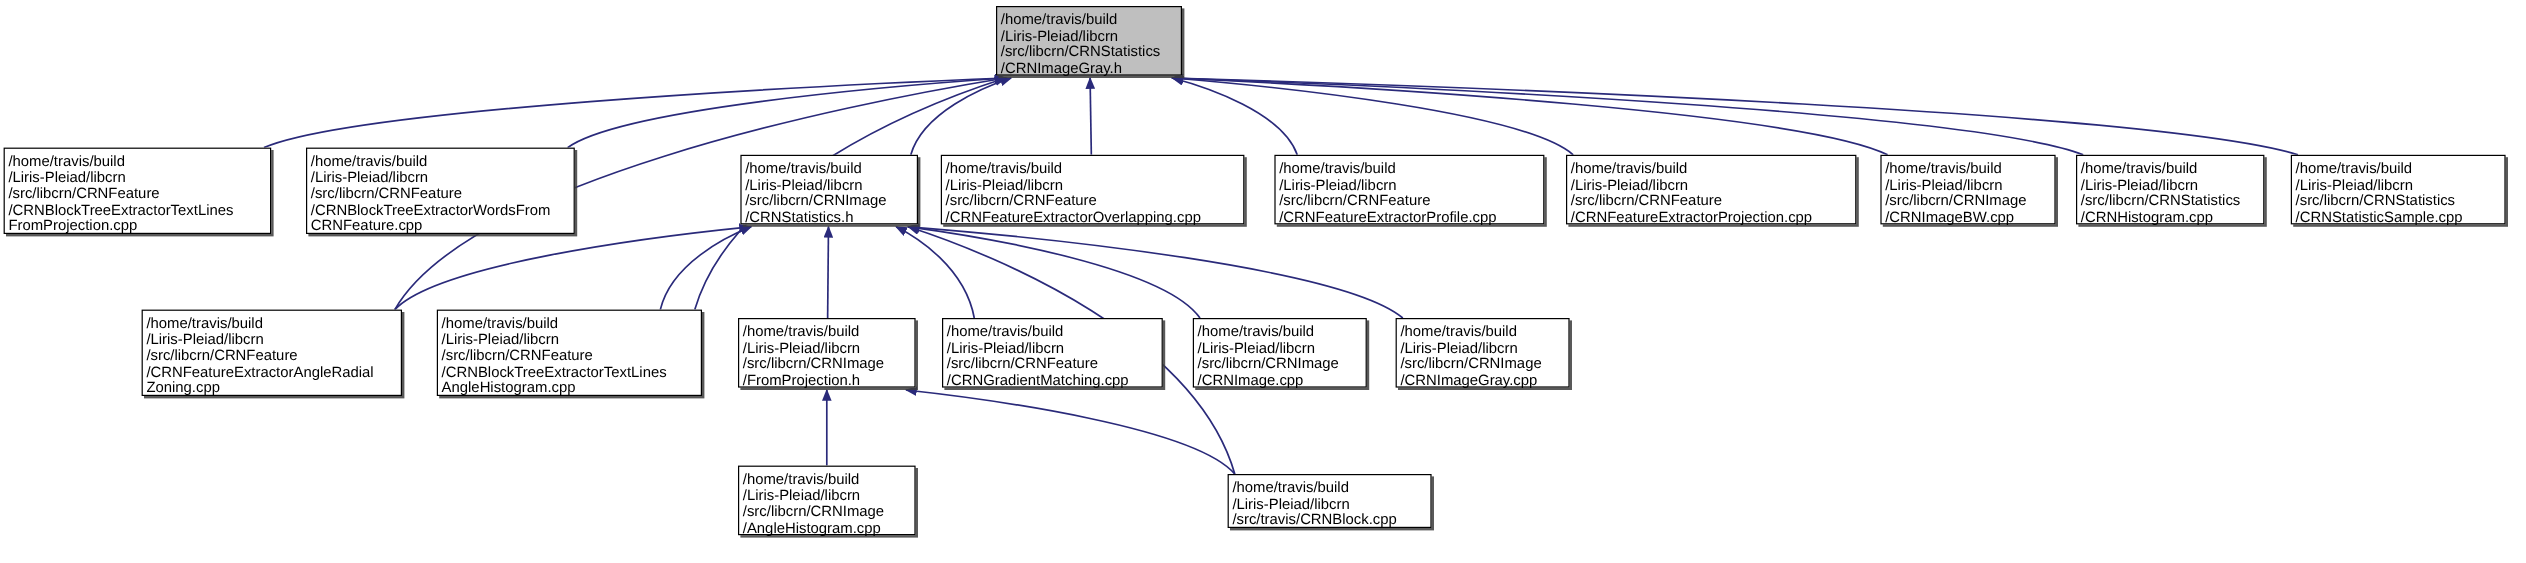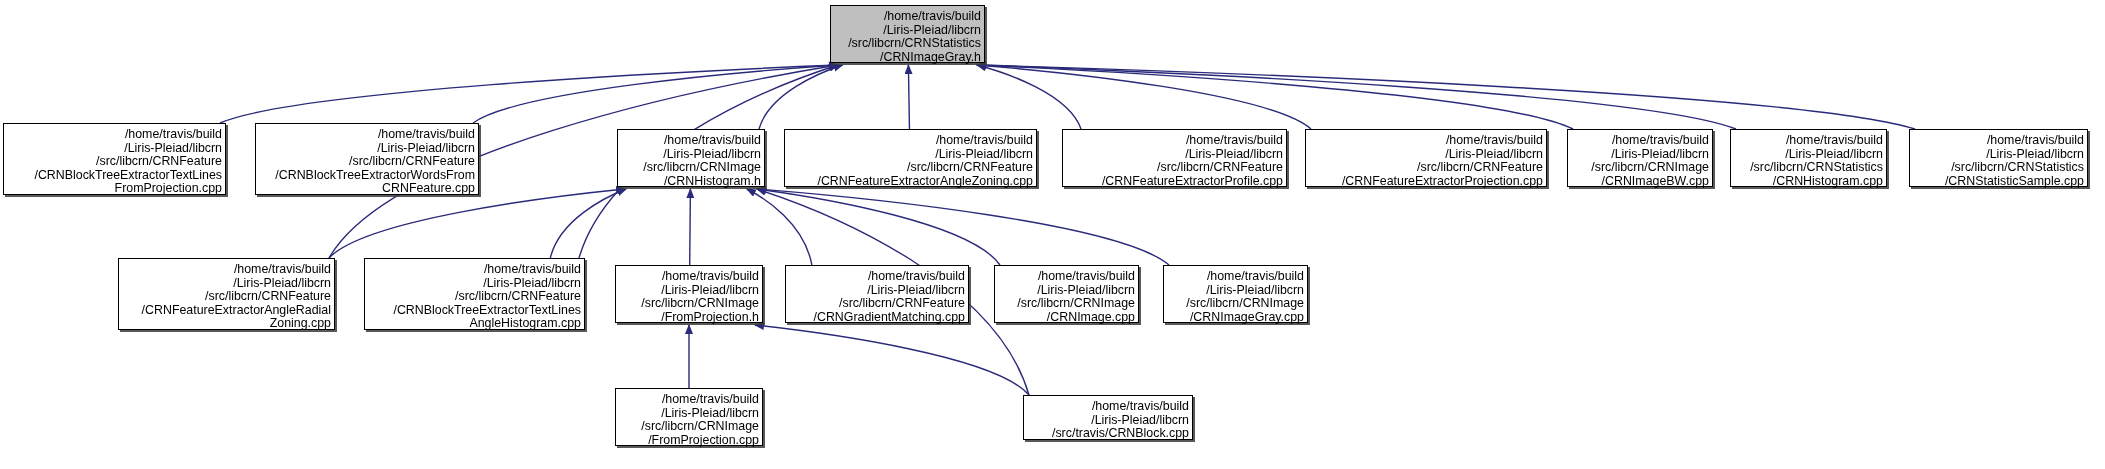--- a/index.html
+++ b/index.html
@@ -24,21 +24,21 @@
     pointer-events: none;
   }
   .node {
     position: absolute;
     box-sizing: border-box;
     border: 1px solid #000000;
     background: #ffffff;
     color: #000000;
     font-size: 12.4px;
     line-height: 13.6px;
-    text-align: right;
+    text-align: left;
     padding: 4px 3px 3px 3px;
     white-space: pre;
     box-shadow: 2px 2px 0 0 rgba(60,60,60,0.85);
     z-index: 2;
   }
   .node.root {
     background: #bfbfbf;
     border: 1px solid #000000;
   }
   .node .line {
@@ -75,29 +75,29 @@
         <path d="M1169,265 C1119.56,223.2 872.36,198.12 757,189" marker-end="url(#arrow)"></path>
         <path d="M1029,395 C996.36,281.7 833.16,213.72 757,189" marker-end="url(#arrow)"></path>
         <path d="M689,388 L689,325" marker-end="url(#arrow)"></path>
         <path d="M1029,395 C996.12,356.5 831.72,333.4 755,325" marker-end="url(#arrow)"></path>
       </g>
   </svg>
   <div id="nodes">
       <div class="node root" style="left: 830px; top: 5px; width: 155px; height: 58px;"><span class="line">/home/travis/build</span><span class="line">/Liris-Pleiad/libcrn</span><span class="line">/src/libcrn/CRNStatistics</span><span class="line">/CRNImageGray.h</span></div>
       <div class="node" style="left: 3px; top: 123px; width: 223px; height: 72px;"><span class="line">/home/travis/build</span><span class="line">/Liris-Pleiad/libcrn</span><span class="line">/src/libcrn/CRNFeature</span><span class="line">/CRNBlockTreeExtractorTextLines</span><span class="line">FromProjection.cpp</span></div>
       <div class="node" style="left: 255px; top: 123px; width: 224px; height: 72px;"><span class="line">/home/travis/build</span><span class="line">/Liris-Pleiad/libcrn</span><span class="line">/src/libcrn/CRNFeature</span><span class="line">/CRNBlockTreeExtractorWordsFrom</span><span class="line">CRNFeature.cpp</span></div>
-      <div class="node" style="left: 617px; top: 129px; width: 148px; height: 58px;"><span class="line">/home/travis/build</span><span class="line">/Liris-Pleiad/libcrn</span><span class="line">/src/libcrn/CRNImage</span><span class="line">/CRNHistogram.h</span></div>
-      <div class="node" style="left: 784px; top: 129px; width: 253px; height: 58px;"><span class="line">/home/travis/build</span><span class="line">/Liris-Pleiad/libcrn</span><span class="line">/src/libcrn/CRNFeature</span><span class="line">/CRNFeatureExtractorAngleZoning.cpp</span></div>
+      <div class="node" style="left: 617px; top: 129px; width: 148px; height: 58px;"><span class="line">/home/travis/build</span><span class="line">/Liris-Pleiad/libcrn</span><span class="line">/src/libcrn/CRNImage</span><span class="line">/CRNStatistics.h</span></div>
+      <div class="node" style="left: 784px; top: 129px; width: 253px; height: 58px;"><span class="line">/home/travis/build</span><span class="line">/Liris-Pleiad/libcrn</span><span class="line">/src/libcrn/CRNFeature</span><span class="line">/CRNFeatureExtractorOverlapping.cpp</span></div>
       <div class="node" style="left: 1062px; top: 129px; width: 225px; height: 58px;"><span class="line">/home/travis/build</span><span class="line">/Liris-Pleiad/libcrn</span><span class="line">/src/libcrn/CRNFeature</span><span class="line">/CRNFeatureExtractorProfile.cpp</span></div>
       <div class="node" style="left: 1305px; top: 129px; width: 242px; height: 58px;"><span class="line">/home/travis/build</span><span class="line">/Liris-Pleiad/libcrn</span><span class="line">/src/libcrn/CRNFeature</span><span class="line">/CRNFeatureExtractorProjection.cpp</span></div>
       <div class="node" style="left: 1567px; top: 129px; width: 146px; height: 58px;"><span class="line">/home/travis/build</span><span class="line">/Liris-Pleiad/libcrn</span><span class="line">/src/libcrn/CRNImage</span><span class="line">/CRNImageBW.cpp</span></div>
       <div class="node" style="left: 1730px; top: 129px; width: 157px; height: 58px;"><span class="line">/home/travis/build</span><span class="line">/Liris-Pleiad/libcrn</span><span class="line">/src/libcrn/CRNStatistics</span><span class="line">/CRNHistogram.cpp</span></div>
       <div class="node" style="left: 1909px; top: 129px; width: 179px; height: 58px;"><span class="line">/home/travis/build</span><span class="line">/Liris-Pleiad/libcrn</span><span class="line">/src/libcrn/CRNStatistics</span><span class="line">/CRNStatisticSample.cpp</span></div>
       <div class="node" style="left: 118px; top: 258px; width: 217px; height: 72px;"><span class="line">/home/travis/build</span><span class="line">/Liris-Pleiad/libcrn</span><span class="line">/src/libcrn/CRNFeature</span><span class="line">/CRNFeatureExtractorAngleRadial</span><span class="line">Zoning.cpp</span></div>
       <div class="node" style="left: 364px; top: 258px; width: 221px; height: 72px;"><span class="line">/home/travis/build</span><span class="line">/Liris-Pleiad/libcrn</span><span class="line">/src/libcrn/CRNFeature</span><span class="line">/CRNBlockTreeExtractorTextLines</span><span class="line">AngleHistogram.cpp</span></div>
       <div class="node" style="left: 615px; top: 265px; width: 148px; height: 58px;"><span class="line">/home/travis/build</span><span class="line">/Liris-Pleiad/libcrn</span><span class="line">/src/libcrn/CRNImage</span><span class="line">/FromProjection.h</span></div>
       <div class="node" style="left: 785px; top: 265px; width: 184px; height: 58px;"><span class="line">/home/travis/build</span><span class="line">/Liris-Pleiad/libcrn</span><span class="line">/src/libcrn/CRNFeature</span><span class="line">/CRNGradientMatching.cpp</span></div>
       <div class="node" style="left: 994px; top: 265px; width: 145px; height: 58px;"><span class="line">/home/travis/build</span><span class="line">/Liris-Pleiad/libcrn</span><span class="line">/src/libcrn/CRNImage</span><span class="line">/CRNImage.cpp</span></div>
       <div class="node" style="left: 1163px; top: 265px; width: 145px; height: 58px;"><span class="line">/home/travis/build</span><span class="line">/Liris-Pleiad/libcrn</span><span class="line">/src/libcrn/CRNImage</span><span class="line">/CRNImageGray.cpp</span></div>
-      <div class="node" style="left: 615px; top: 388px; width: 148px; height: 58px;"><span class="line">/home/travis/build</span><span class="line">/Liris-Pleiad/libcrn</span><span class="line">/src/libcrn/CRNImage</span><span class="line">/FromProjection.cpp</span></div>
+      <div class="node" style="left: 615px; top: 388px; width: 148px; height: 58px;"><span class="line">/home/travis/build</span><span class="line">/Liris-Pleiad/libcrn</span><span class="line">/src/libcrn/CRNImage</span><span class="line">/AngleHistogram.cpp</span></div>
       <div class="node" style="left: 1023px; top: 395px; width: 170px; height: 45px;"><span class="line">/home/travis/build</span><span class="line">/Liris-Pleiad/libcrn</span><span class="line">/src/travis/CRNBlock.cpp</span></div>
     </div>
 </div>
 
 </body></html>

